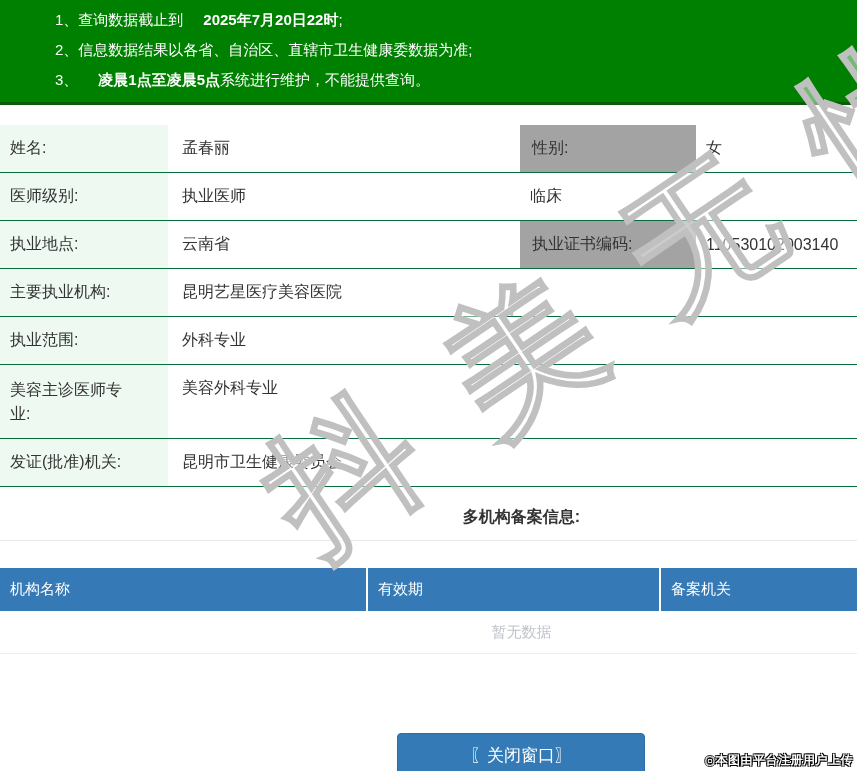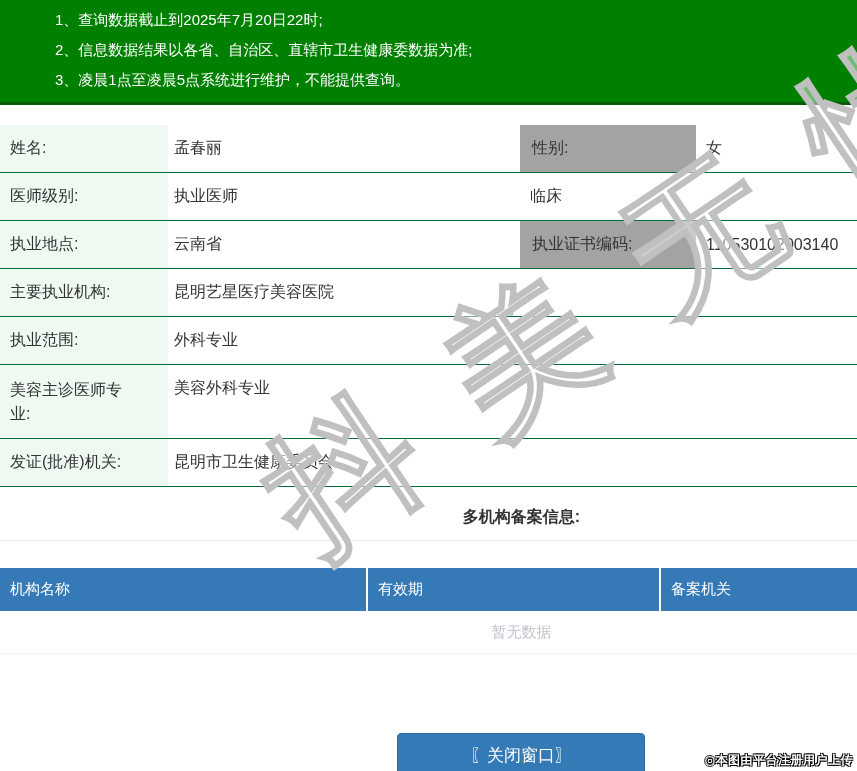--- a/index.html
+++ b/index.html
@@ -8,34 +8,34 @@
     background:#fff;font-family:"Liberation Sans","DejaVu Sans",sans-serif;
     color:#333;
   }
   .canvas{position:relative;width:1043px;height:771px;}
 
   
   .notice{
     background:#008000;color:#fff;height:97px;border-bottom:3px solid #0a5c0a;
     padding:5px 0 0 55px;box-sizing:content-box;font-size:15px;line-height:30px;
   }
-  .notice b{font-weight:normal;}
+  .notice b{font-weight:bold;margin-left:20px;}
 
   
   .info-table{margin-top:20px;}
   .irow{display:flex;align-items:center;border-bottom:1px solid #076e39;height:47px;}
   .irow.tall{height:73px;align-items:flex-start;}
   .irow.tall .cell{padding-top:13px;}
   .lbl{
     background:#eef9f2;width:168px;box-sizing:border-box;
     padding:0 38px 0 10px;font-size:16px;flex:none;height:100%;
     display:flex;align-items:center;
   }
   .irow.tall .lbl{display:block;padding-top:13px;line-height:24px;}
-  .val{width:352px;box-sizing:border-box;padding-left:6px;font-size:16px;flex:none;}
+  .val{width:352px;box-sizing:border-box;padding-left:14px;font-size:16px;flex:none;}
   .val.grow{flex:1;}
   .lbl2{
     background:#a3a3a3;width:176px;box-sizing:border-box;padding-left:12px;
     font-size:16px;flex:none;height:100%;display:flex;align-items:center;
   }
   .val2{flex:1;box-sizing:border-box;padding-left:10px;font-size:16px;}
 
   
   .section-title{margin-top:20px;text-align:center;font-weight:bold;font-size:16px;height:20px;}
   .divider{margin-top:13px;border-bottom:1px solid #e8e8e8;height:0;}

